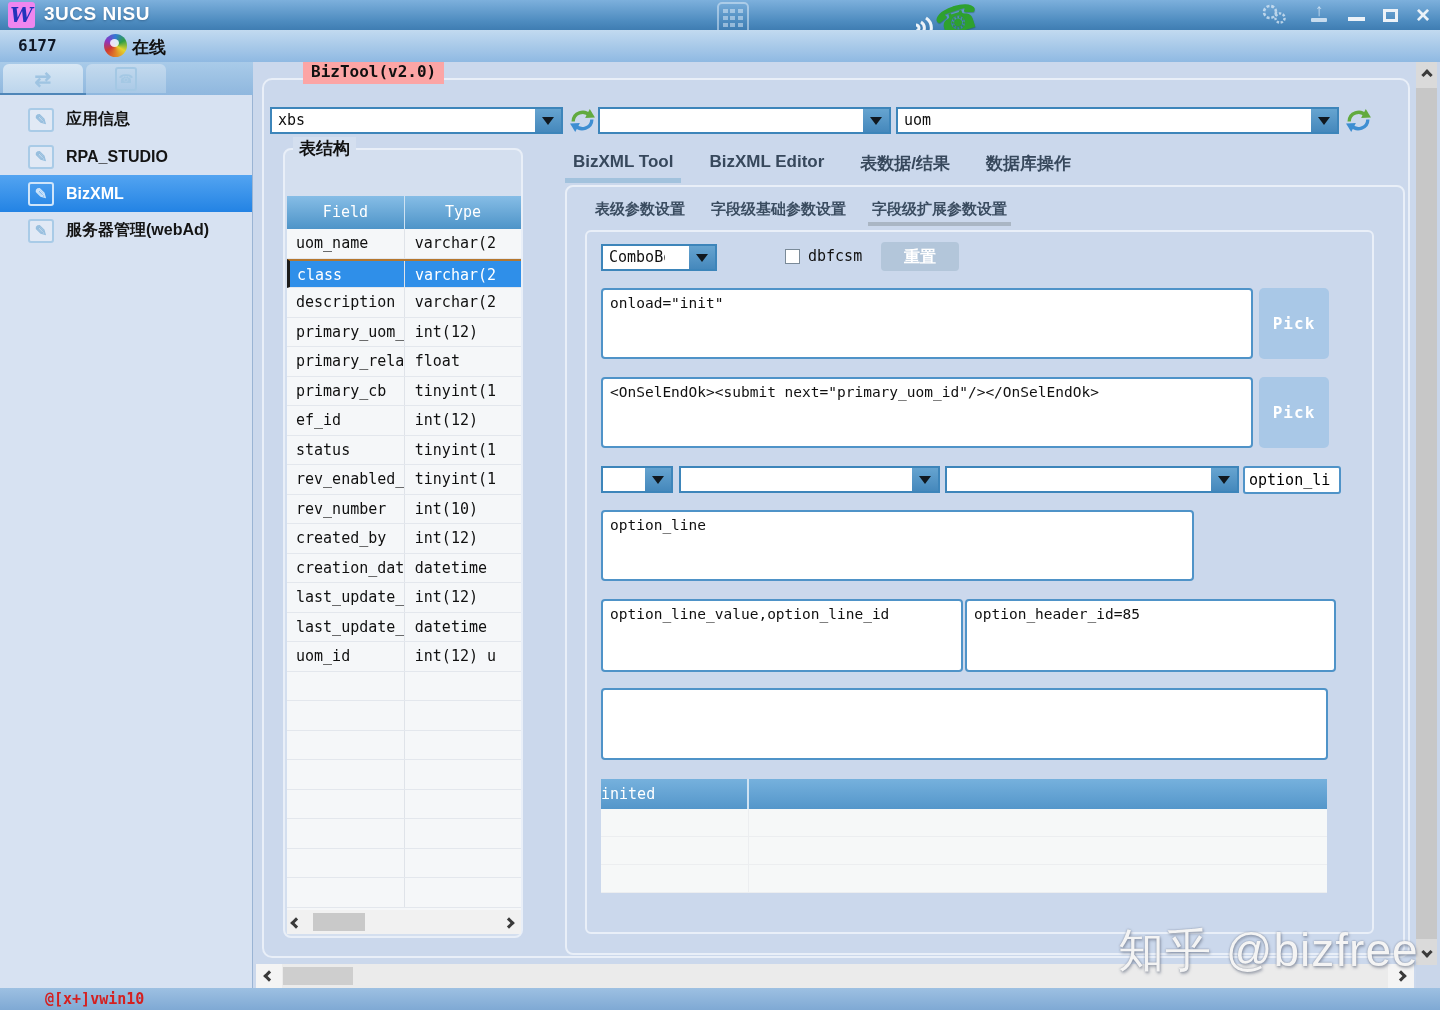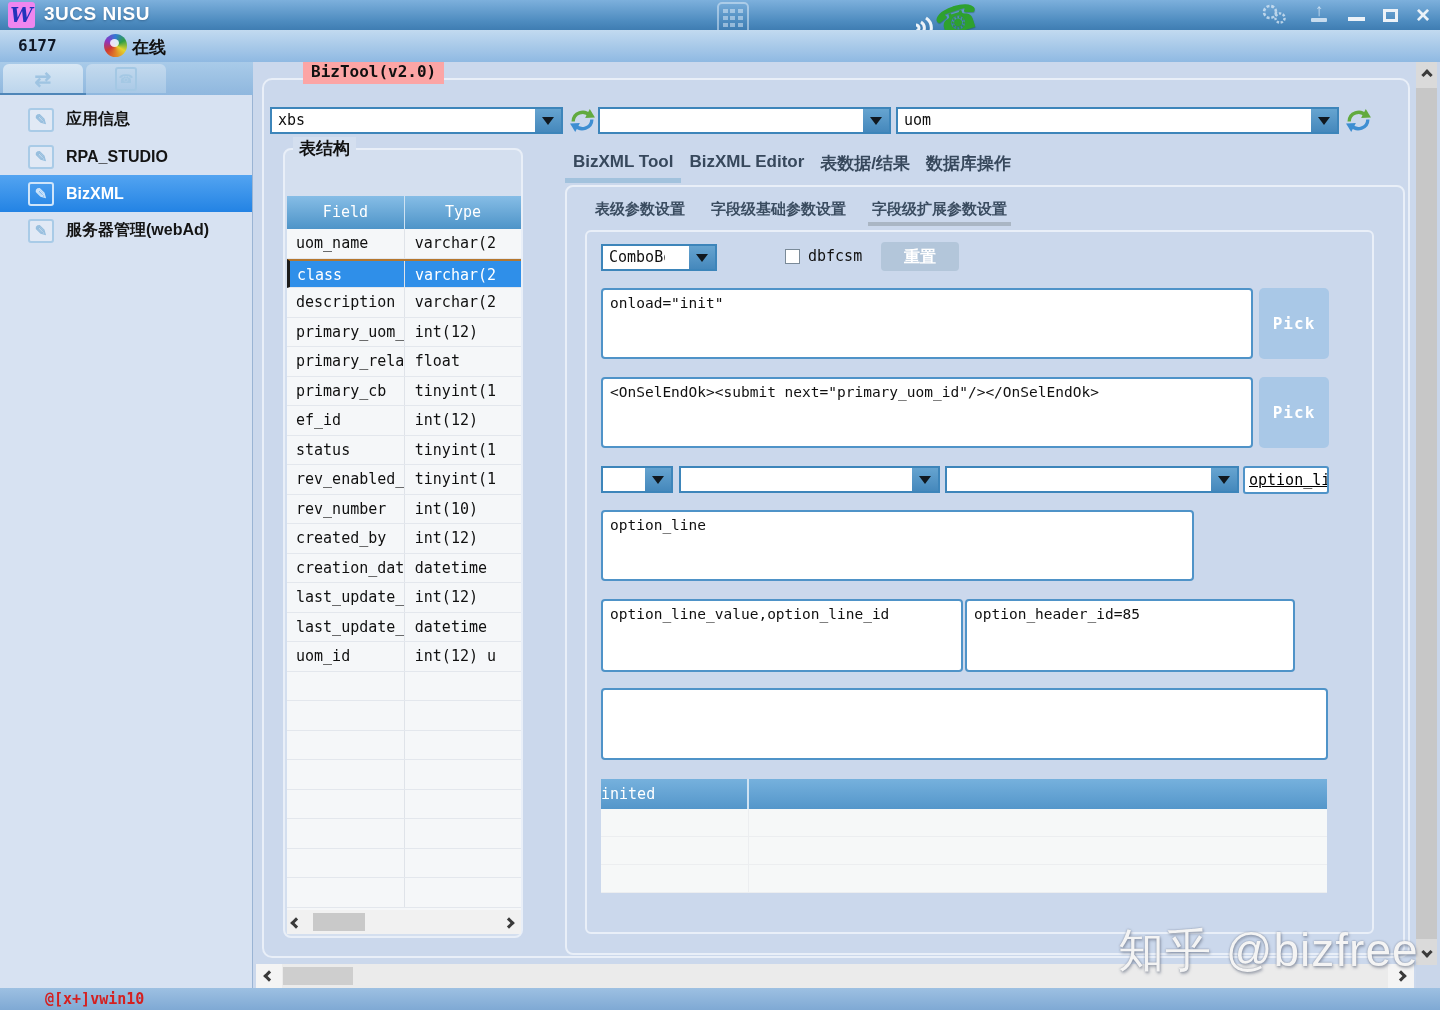--- a/index.html
+++ b/index.html
@@ -104,21 +104,21 @@
   .trow.selected .f { width:149px; padding-left:7px; }
   .struct-hscroll { position:absolute; left:2px; bottom:2px; width:234px; height:24px; background:#f1f1f1;
     display:flex; align-items:center; }
   .struct-hscroll .thumb { position:absolute; left:26px; top:3px; width:52px; height:18px; background:#c9c9c9; }
 
   .chev { display:inline-block; width:8px; height:8px; border:solid #3a3a3a; border-width:0 3px 3px 0; }
   .chev.left { transform:rotate(135deg); } .chev.right { transform:rotate(-45deg); }
   .chev.up { transform:rotate(-135deg); } .chev.down { transform:rotate(45deg); }
 
   
-  .tabs-row { position:absolute; left:320px; top:90px; display:flex; gap:16px; }
+  .tabs-row { position:absolute; left:320px; top:90px; display:flex; gap:36px; }
   .tab { position:relative; font-size:17px; font-weight:700; color:#37485c; white-space:nowrap; }
   .tab.active::after { content:""; position:absolute; left:-8px; right:-8px; bottom:-8px; height:5px; background:#a2c2dd; }
   .content-outer { position:absolute; left:312px; top:123px; width:840px; height:770px;
     border:2px solid #e9eff8; border-radius:8px; }
   .subtabs-row { position:absolute; left:28px; top:13px; display:flex; gap:26px; }
   .subtab { position:relative; font-size:15px; font-weight:700; color:#3a4c60; white-space:nowrap; }
   .subtab.active::after { content:""; position:absolute; left:-4px; right:-4px; bottom:-7px; height:4px; background:#aab6c4; }
   .content-inner { position:absolute; left:18px; top:43px; width:789px; height:704px;
     border:2px solid #e9eff8; border-radius:6px; }
 
@@ -131,26 +131,26 @@
   .xta { position:absolute; border:2px solid #4f93c8; border-radius:4px; background:#fff; resize:none;
     font:14.5px "DejaVu Sans Mono", monospace; color:#101010; padding:5px 7px; outline:none; white-space:pre-wrap; }
   .ta1 { left:14px; top:56px;  width:652px; height:71px; }
   .ta2 { left:14px; top:145px; width:652px; height:71px; }
   .pick { position:absolute; width:70px; height:71px; background:#a9c8e7; border-radius:5px; color:#fff;
     font:700 16px "DejaVu Sans Mono", monospace; display:flex; align-items:center; justify-content:center; letter-spacing:1px; }
   .pk1 { left:672px; top:56px; } .pk2 { left:672px; top:145px; }
   .cb-s1 { left:14px;  top:234px; width:72px; }
   .cb-s2 { left:92px;  top:234px; width:261px; }
   .cb-s3 { left:358px; top:234px; width:294px; }
-  .opt-input { position:absolute; left:656px; top:234px; width:86px; height:28px; border:2px solid #4f93c8;
+  .opt-input { position:absolute; left:656px; top:234px; width:98px; height:28px; border:2px solid #4f93c8;
     border-radius:3px; background:#fff; font:15px "DejaVu Sans Mono", monospace; padding:3px 4px;
-    white-space:nowrap; overflow:hidden;text-decoration:underline; }
+    white-space:nowrap; overflow:hidden; }
   .ta-ol { left:14px; top:278px; width:593px; height:71px; }
   .box1 { left:14px;  top:367px; width:362px; height:73px; }
-  .box2 { left:378px; top:367px; width:330px; height:73px; }
+  .box2 { left:378px; top:367px; width:371px; height:73px; }
   .ta-empty { left:14px; top:456px; width:727px; height:72px; }
   .itable { position:absolute; left:14px; top:547px; width:726px; }
   .ihead { display:flex; height:30px; background:linear-gradient(#76b1dd,#5496ca); color:#fff;
     font:15px "DejaVu Sans Mono", monospace; }
   .ihead .c1 { width:148px; line-height:30px; border-right:2px solid #cfe2f2; }
   .ihead .c2 { flex:1; }
   .irow { display:flex; height:28px; background:#f6f8f8; border-bottom:1px solid #eceef0; }
   .irow .c1 { width:148px; border-right:1px solid #eceef0; }
   .irow .c2 { flex:1; }
 

